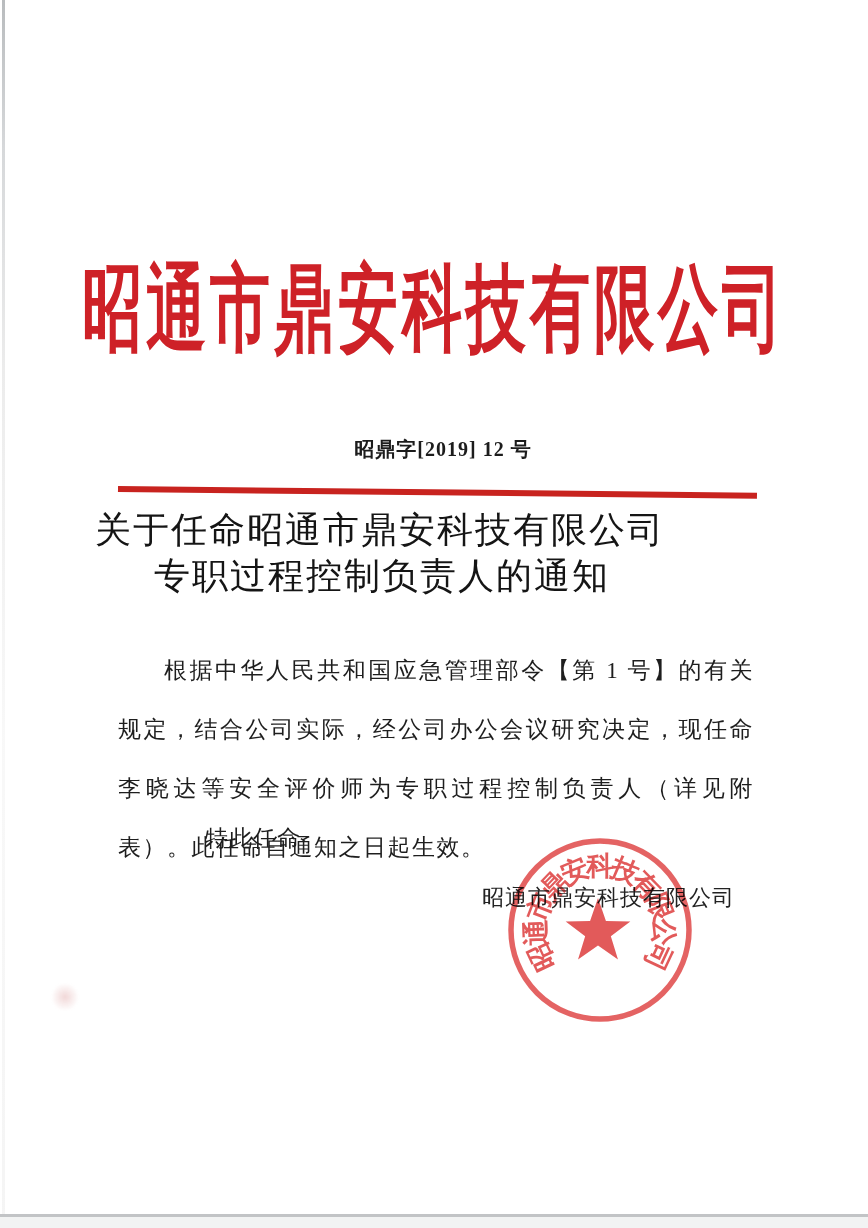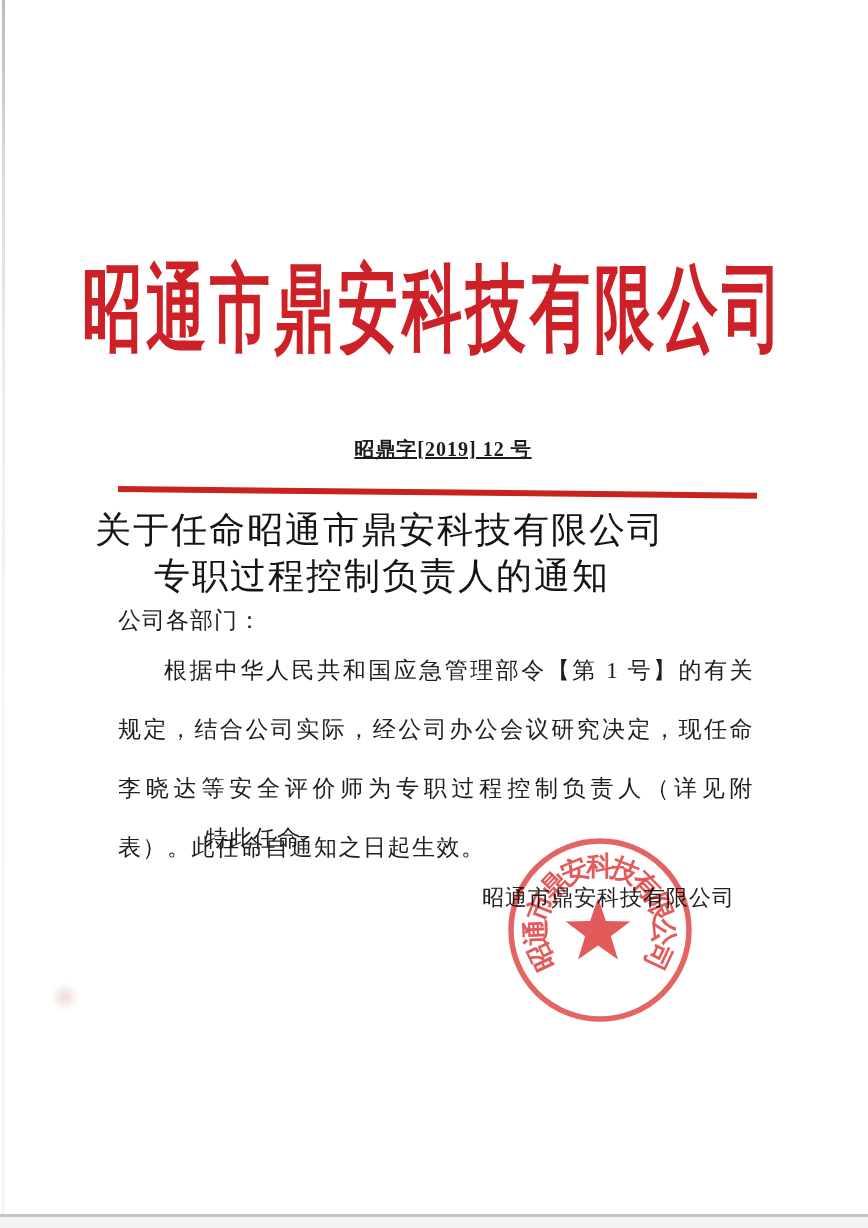--- a/index.html
+++ b/index.html
@@ -27,21 +27,21 @@
   }
   
   .company-title{
     position:absolute;top:246px;left:0;width:868px;text-align:center;
     font-size:60px;font-weight:bold;letter-spacing:4px;color:#ce2127;
     transform:scaleY(1.58);transform-origin:top center;white-space:nowrap;
   }
   .doc-number{
     position:absolute;top:436px;left:0;width:868px;text-align:center;
     padding-left:18px;box-sizing:border-box;
-    font-size:20px;font-weight:bold;color:#1c1c1c;letter-spacing:1px;text-decoration:underline;
+    font-size:20px;font-weight:bold;color:#1c1c1c;letter-spacing:1px;
   }
   .red-rule{
     position:absolute;top:486px;left:118px;width:639px;height:6px;
     background:#c8231f;transform:rotate(0.6deg);transform-origin:left center;
   }
   .heading-1{
     position:absolute;top:506px;left:0;width:760px;text-align:center;
     font-size:36px;color:#151515;letter-spacing:2px;white-space:nowrap;
   }
   .heading-2{
@@ -81,21 +81,20 @@
 
   <div class="company-title">昭通市鼎安科技有限公司</div>
 
   <div class="doc-number">昭鼎字[2019] 12 号</div>
 
   <div class="red-rule"></div>
 
   <div class="heading-1">关于任命昭通市鼎安科技有限公司</div>
   <div class="heading-2">专职过程控制负责人的通知</div>
 
-  <div class="salutation">公司各部门：</div>
 
   <div class="body-par">根据中华人民共和国应急管理部令【第 1 号】的有关规定，结合公司实际，经公司办公会议研究决定，现任命李晓达等安全评价师为专职过程控制负责人（详见附表）。此任命自通知之日起生效。</div>
 
   <div class="closing">特此任命</div>
 
   <div class="signature">昭通市鼎安科技有限公司</div>
 
 
   <svg class="seal" id="seal-svg" viewBox="0 0 200 200">
       <circle cx="100" cy="100" r="89" fill="none" stroke="#de4343" stroke-width="5.5" opacity="0.95"></circle>

